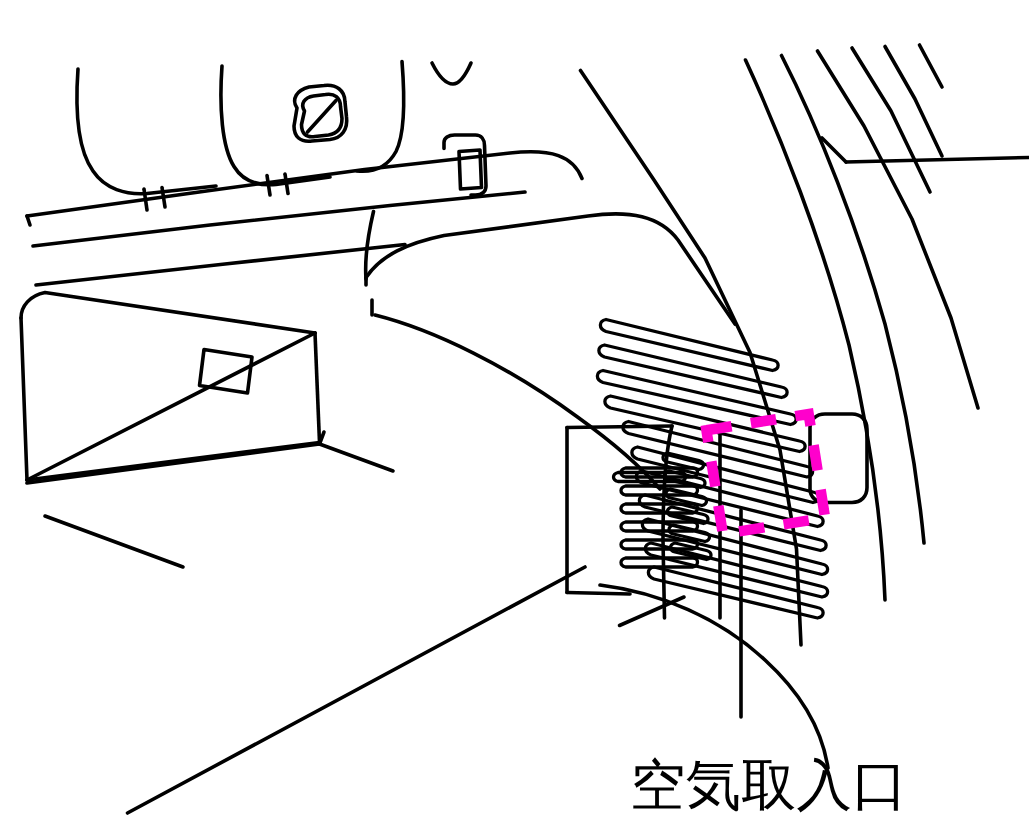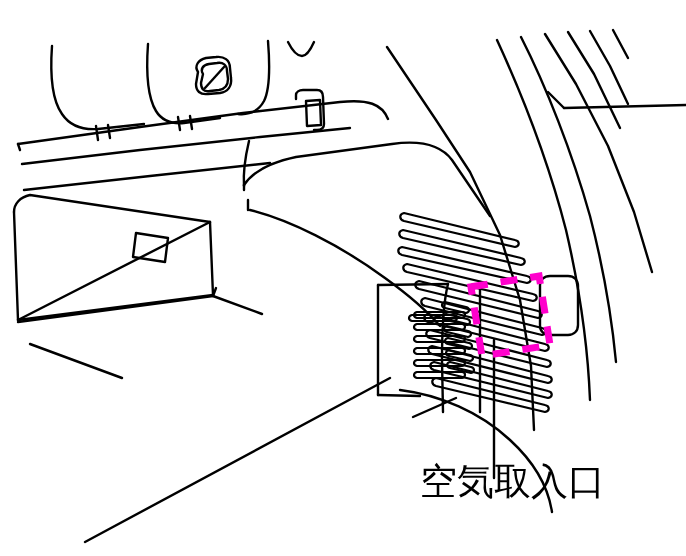--- a/index.html
+++ b/index.html
@@ -22,22 +22,22 @@
     position: absolute;
     left: 0;
     top: 0;
     width: 686px;
     height: 556px;
     display: block;
   }
   .callout-text {
     position: absolute;
     left: 420px;
-    top: 464px;
-    font-family: Liberation Mono, monospace;
+    top: 504px;
+    font-family: Liberation Sans, sans-serif;
     font-size: 37px;
     line-height: 40px;
     letter-spacing: 0px;
     color: #000000;
     white-space: nowrap;
     font-weight: 400;
   }
 </style>
 </head>
 <body>

